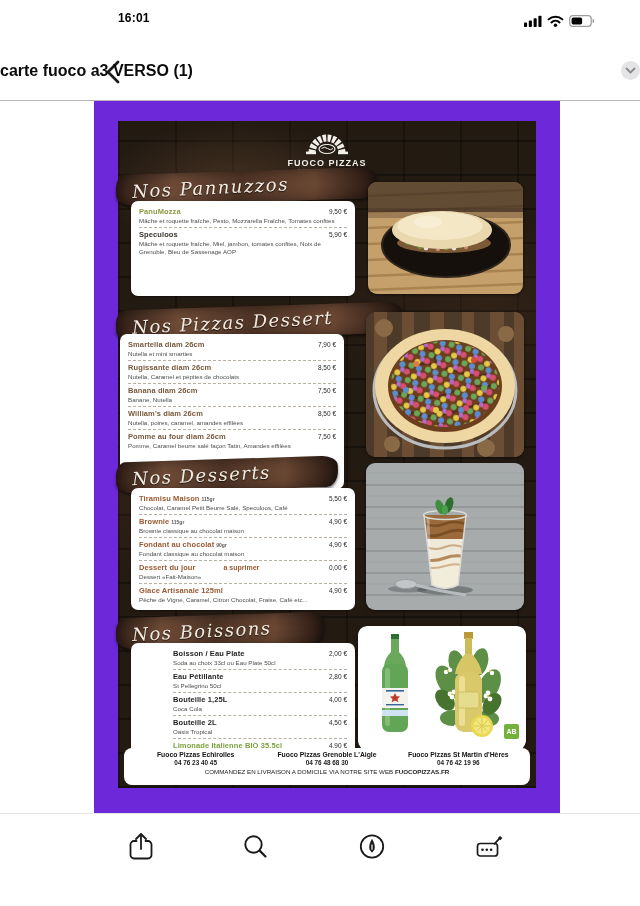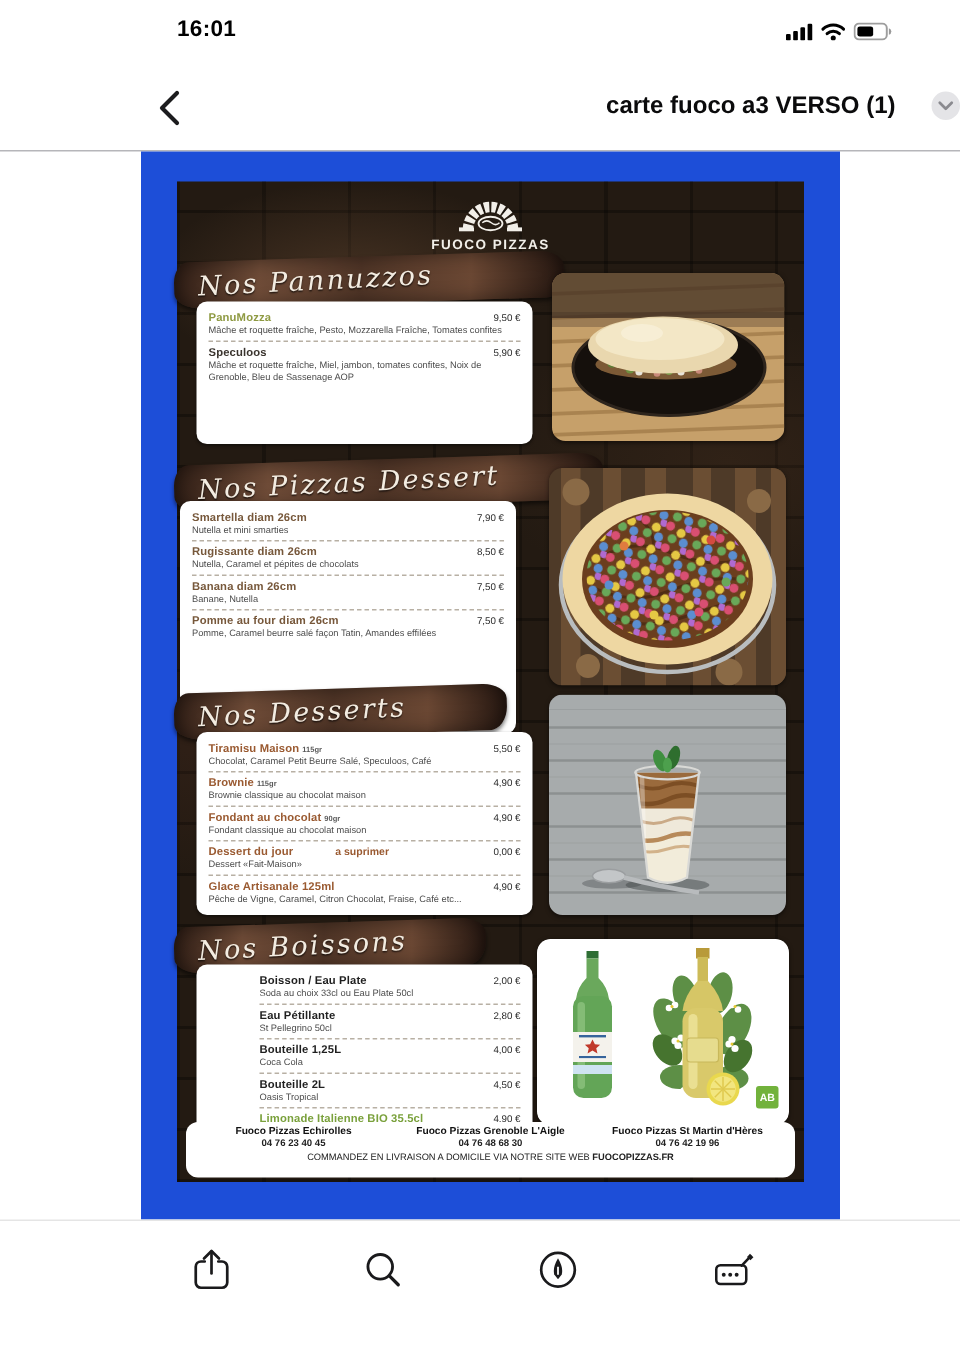--- a/index.html
+++ b/index.html
@@ -1,32 +1,32 @@
 <!DOCTYPE html>
 <html><head>
 <meta charset="utf-8">
 <style>
   html,body{margin:0;padding:0;}
   body{width:640px;height:906px;position:relative;background:#fff;overflow:hidden;
        font-family:"Liberation Sans",sans-serif;-webkit-font-smoothing:antialiased;}
 
   
   .status-bar{position:absolute;top:0;left:0;right:0;height:44px;background:#fff;}
-  .sb-time{position:absolute;left:118px;top:11px;font-size:15px;font-weight:700;color:#000;letter-spacing:.2px;}
+  .sb-time{position:absolute;left:118px;top:11px;font-size:12px;font-weight:700;color:#000;letter-spacing:.2px;}
   .sb-icons{position:absolute;right:45px;top:15px;display:flex;align-items:center;gap:5px;}
 
   
   .nav-bar{position:absolute;top:44px;left:0;right:0;height:57px;background:#fff;border-bottom:1px solid #b6b6ba;box-sizing:border-box;}
   .back-btn{position:absolute;left:100px;top:13px;width:30px;height:30px;cursor:pointer;}
-  .title-wrap{position:absolute;left:0;right:0;top:17px;display:flex;justify-content:flex-end;align-items:center;gap:24px;}
+  .title-wrap{position:absolute;left:0;right:0;top:17px;display:flex;justify-content:space-between;align-items:center;gap:24px;}
   .nav-title{font-size:16px;font-weight:600;color:#0b0b0c;}
   .nav-caret{width:19px;height:19px;border-radius:50%;background:#e4e4e7;display:flex;align-items:center;justify-content:center;cursor:pointer;}
 
   
-  .preview{position:absolute;top:101px;left:94px;width:466px;height:712px;background:#1d4ed8;}
+  .preview{position:absolute;top:101px;left:94px;width:466px;height:712px;background:#6d28d9;}
 
   
   .doc{position:relative;width:418px;height:667px;margin:20px auto 0;background:#231a12;
     background-image:
       radial-gradient(190px 95px at 28% 10%, rgba(125,88,60,.38), transparent 70%),
       radial-gradient(230px 130px at 88% 28%, rgba(95,62,40,.22), transparent 72%),
       radial-gradient(200px 140px at 6% 55%, rgba(110,60,45,.18), transparent 70%),
       repeating-linear-gradient(0deg, rgba(0,0,0,.32) 0 2px, transparent 2px 34px),
       repeating-linear-gradient(90deg, rgba(0,0,0,.28) 0 2px, transparent 2px 57px);
   }
@@ -196,20 +196,27 @@
           <span class="iprice">8,50 €</span>
         </div>
         <div class="idesc">Nutella, Caramel et pépites de chocolats</div>
       </div>
       <div class="row">
         <div class="rhead">
           <span class="iname n-brown">Banana diam 26cm</span>
           <span class="iprice">7,50 €</span>
         </div>
         <div class="idesc">Banane, Nutella</div>
+      </div>
+      <div class="row">
+        <div class="rhead">
+          <span class="iname n-brown">William's diam 26cm</span>
+          <span class="iprice">8,50 €</span>
+        </div>
+        <div class="idesc">Nutella, poires, caramel, amandes effilées</div>
       </div>
       <div class="row">
         <div class="rhead">
           <span class="iname n-brown">Pomme au four diam 26cm</span>
           <span class="iprice">7,50 €</span>
         </div>
         <div class="idesc">Pomme, Caramel beurre salé façon Tatin, Amandes effilées</div>
       </div>
     </div>
     <div class="photo" style="left:248px;top:191px;width:158px;height:145px;">

